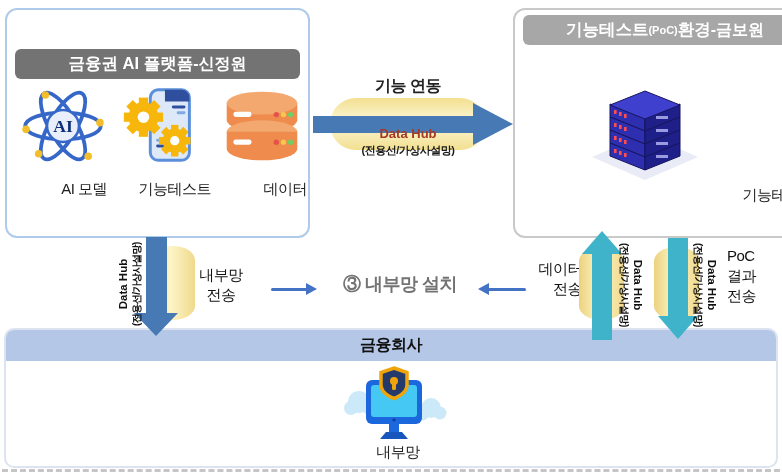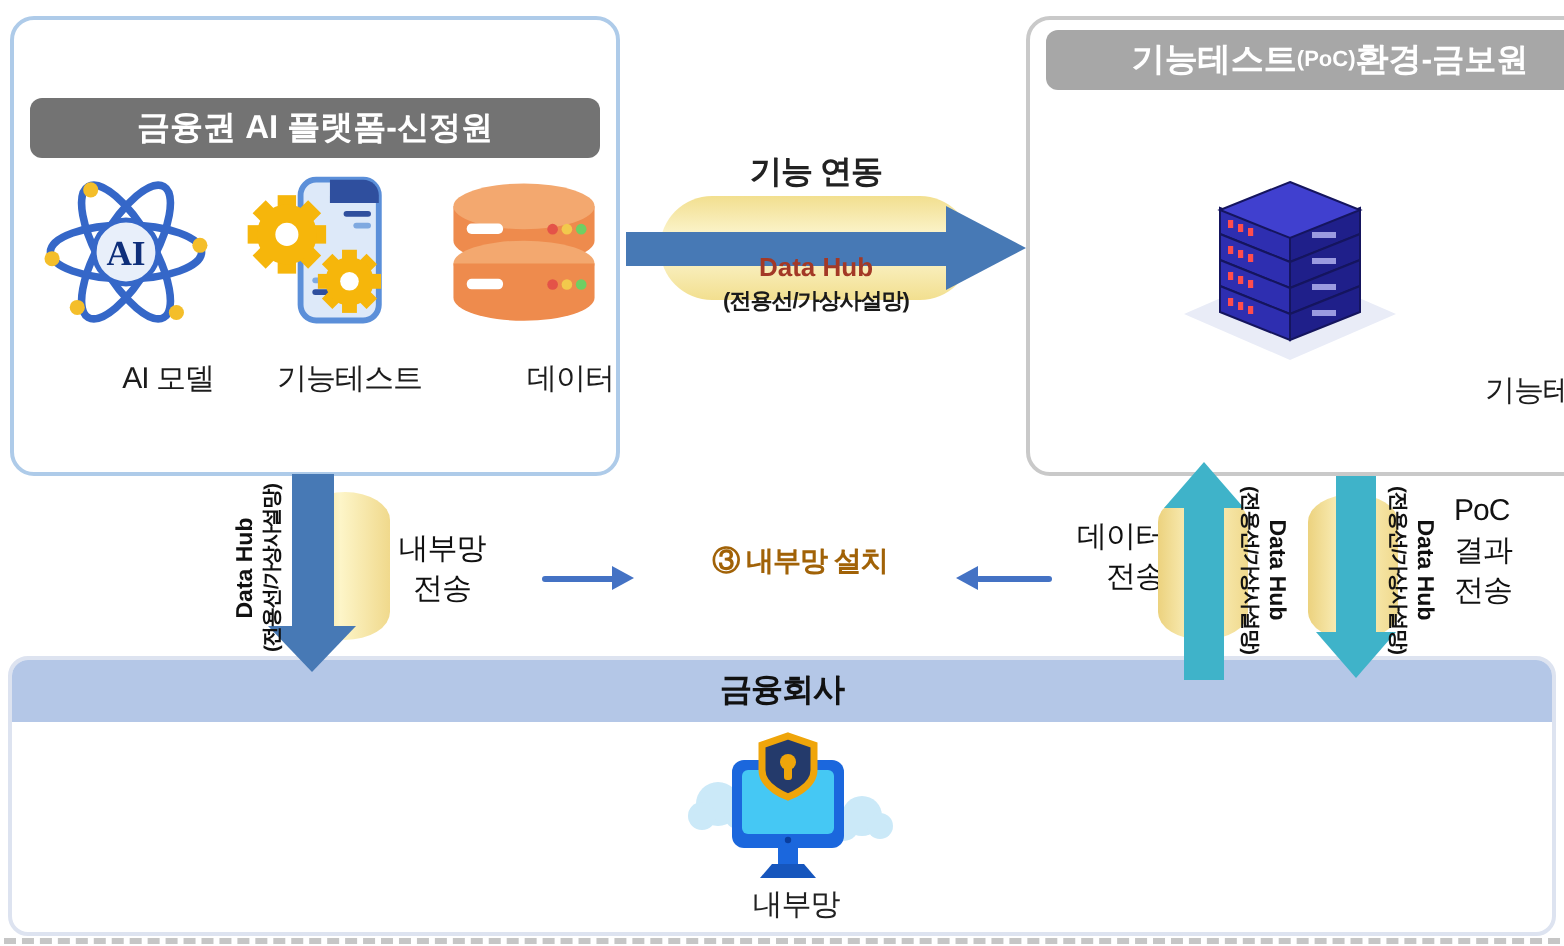--- a/index.html
+++ b/index.html
@@ -54,21 +54,21 @@
   
   .hub-name-h { position:absolute; left:330px; top:126px; width:156px; text-align:center;
     font-size:13px; font-weight:bold; color:#a33926; }
   .hub-sub-h  { position:absolute; left:318px; top:143px; width:180px; text-align:center;
     font-size:11px; font-weight:bold; color:#1a1a1a; letter-spacing:-0.5px; }
 
   .link-label { position:absolute; left:330px; top:76px; width:156px; text-align:center;
     font-size:16px; font-weight:600; color:#222; letter-spacing:-0.5px; }
 
   .step3 { position:absolute; left:305px; top:272px; width:190px; text-align:center;
-    font-size:14px; font-weight:bold; color:#a16207; letter-spacing:-0.5px; }
+    font-size:18px; font-weight:bold; color:#737373; letter-spacing:-0.5px; }
 
   
   .company-box { position:absolute; left:4px; top:328px; width:774px; height:140px;
     background:#ffffff; border:2px solid #dde3f0; border-radius:10px; }
   .company-bar { position:absolute; left:0; right:0; top:0; height:31px; background:#b4c7e7;
     border-radius:8px 8px 0 0; display:flex; align-items:center; justify-content:center;
     font-size:16px; font-weight:bold; color:#111; letter-spacing:-0.5px; }
   .network-label { position:absolute; left:345px; top:113px; width:94px; text-align:center;
     font-size:15px; color:#222; letter-spacing:-0.5px; }
 

